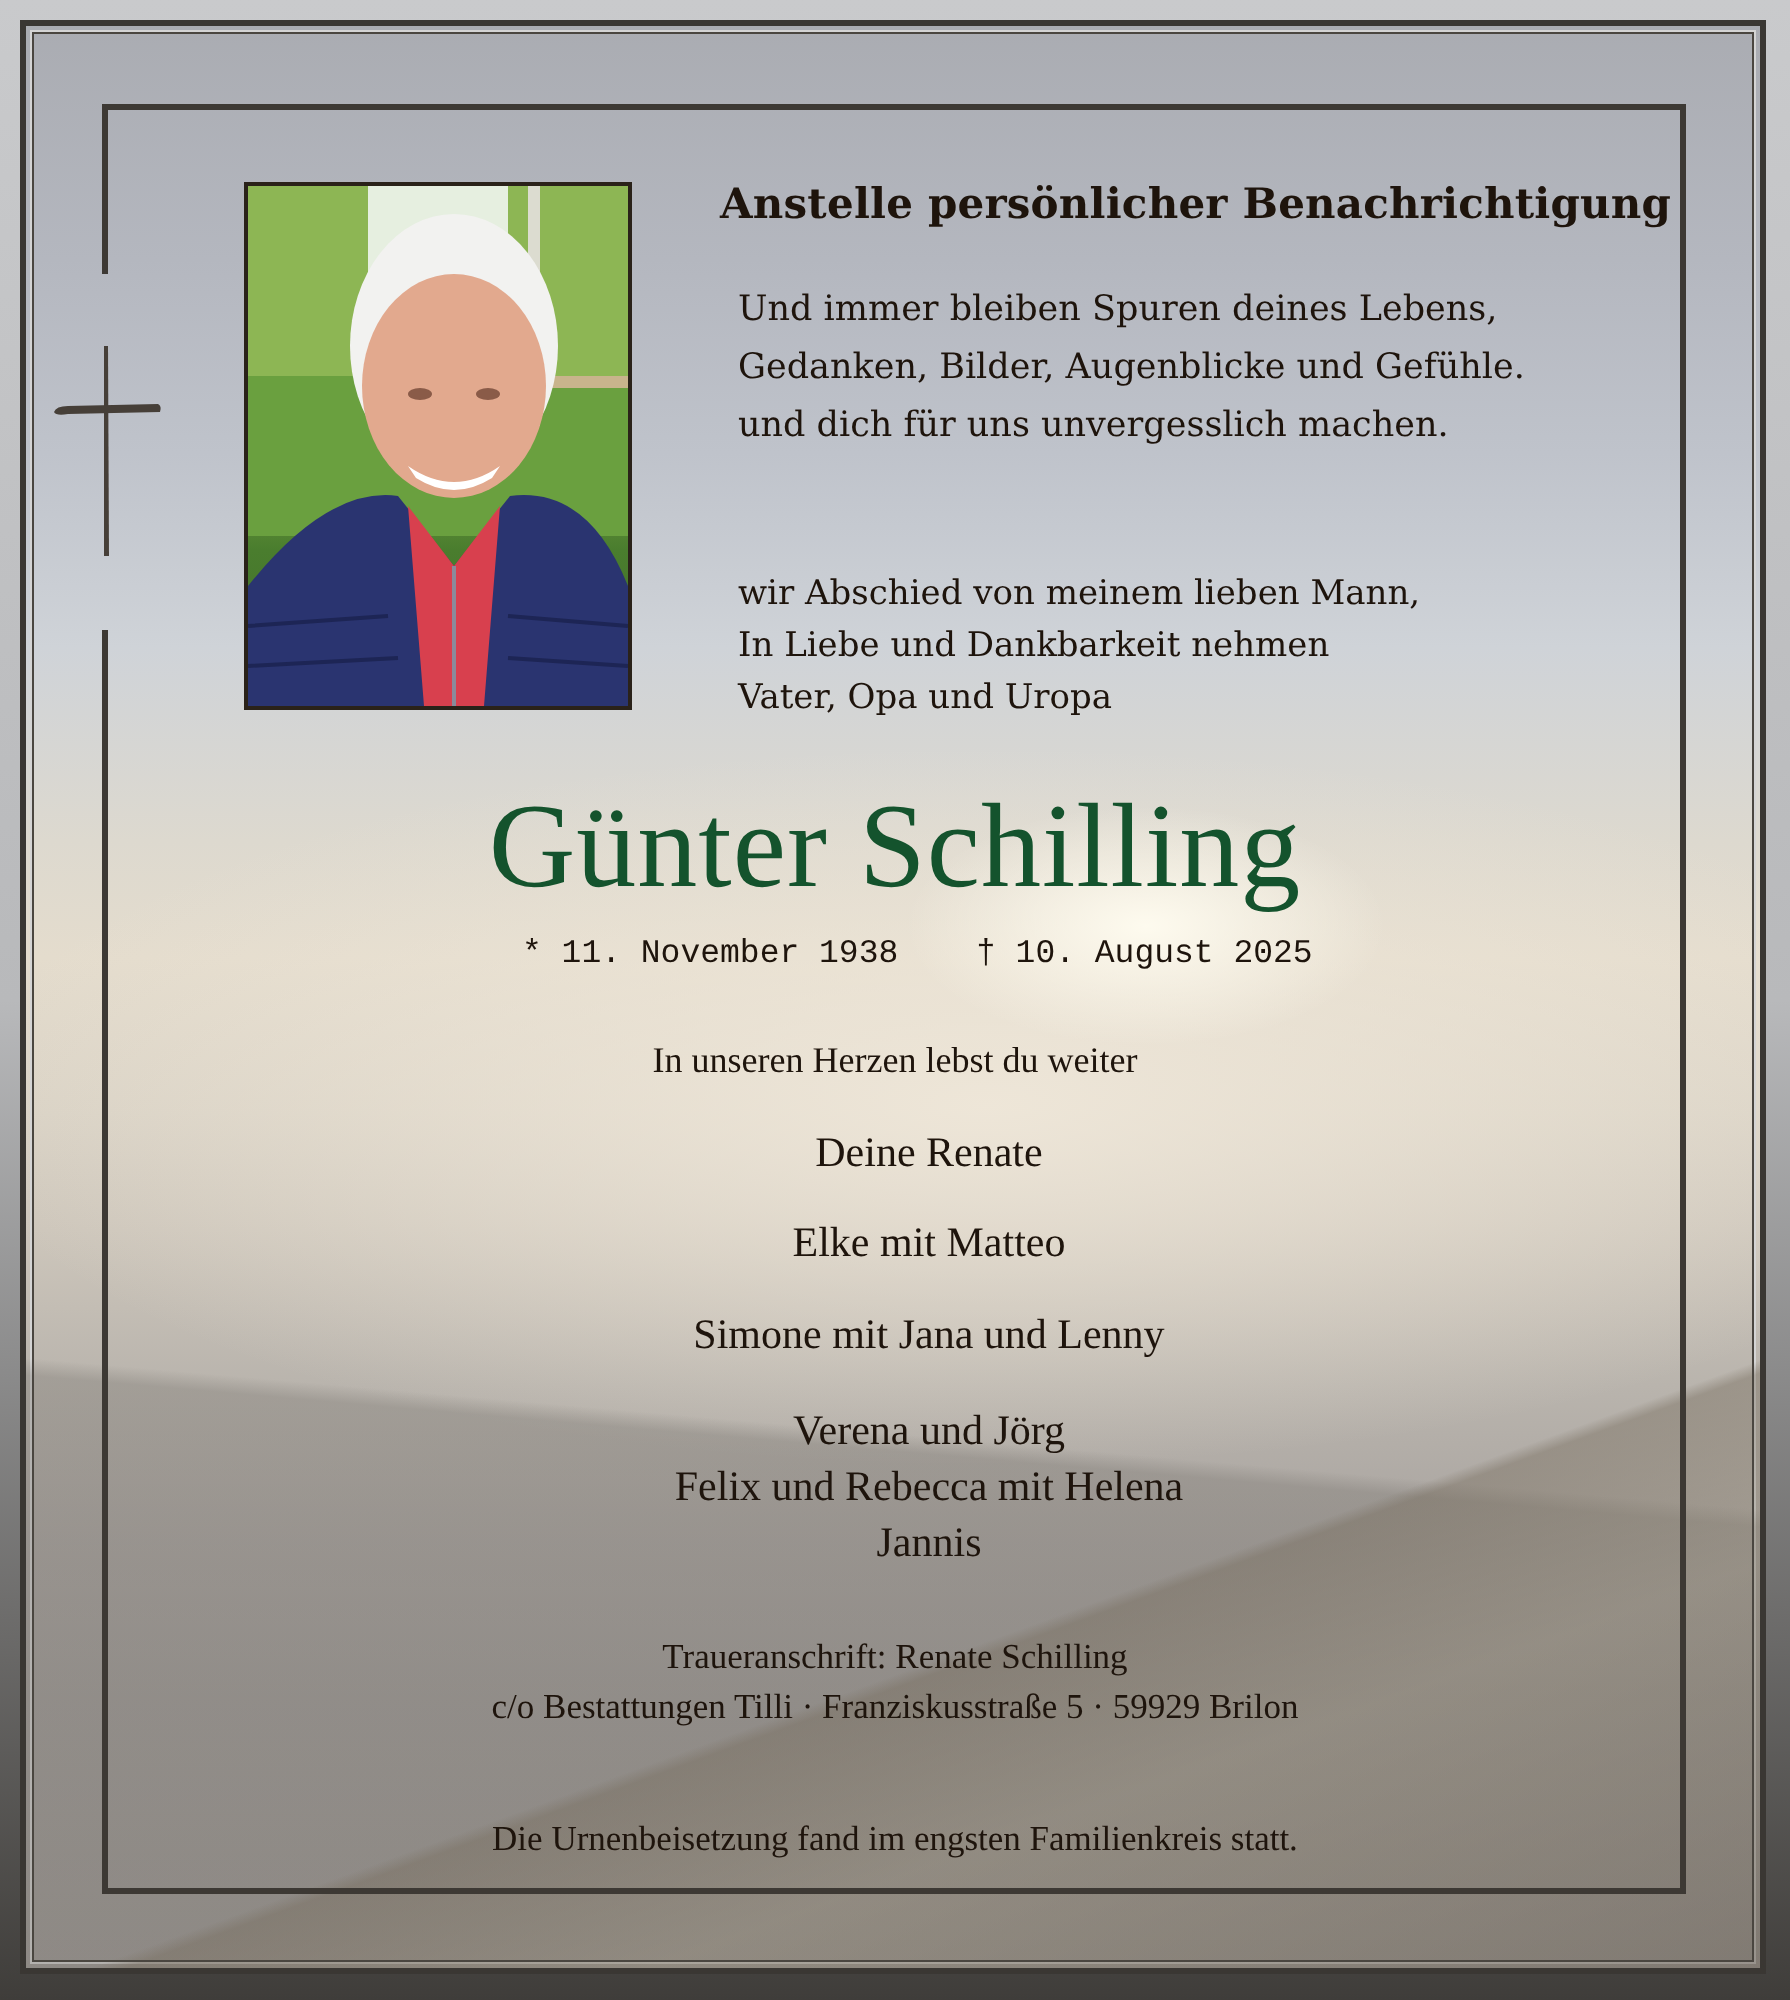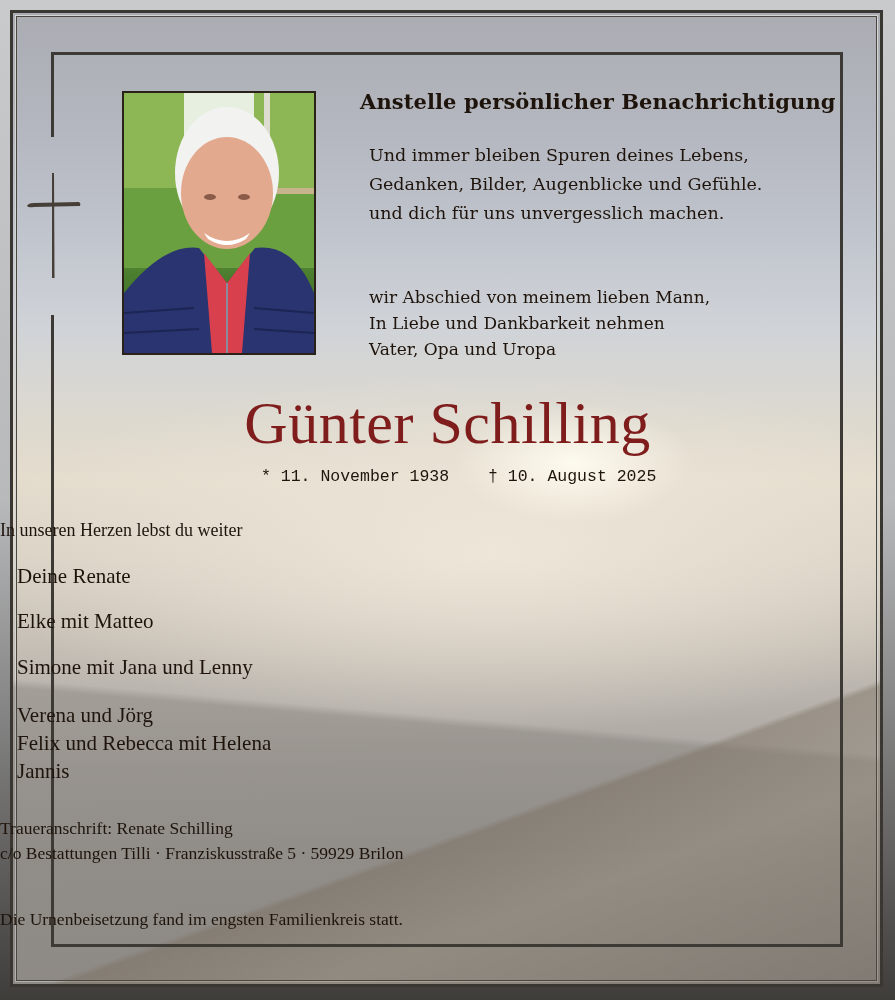--- a/index.html
+++ b/index.html
@@ -65,29 +65,29 @@
       position: absolute; left: 369px; top: 141px; font-size: 17.5px;
       line-height: 29px; white-space: nowrap;
     }
     .farewell {
       position: absolute; left: 369px; top: 284px; font-size: 17px; line-height: 26px;
       white-space: nowrap;
     }
     .name {
       position: absolute; left: 0; width: 895px; top: 385px; text-align: center;
       font-size: 60px; letter-spacing: 0.5px; line-height: 76px;
-      font-family: "Liberation Serif", "DejaVu Serif", serif; color: #7f1d1d;
+      font-family: "Liberation Serif", "DejaVu Serif", serif; color: #14532d;
     }
     .dates {
       position: absolute; left: 261px; top: 467px; font-size: 16.5px; white-space: nowrap;
       font-family: Liberation Mono, monospace;
     }
     .dates .death { position: absolute; left: 227px; top: 0; }
     .center-block {
-      position: absolute; left: 0; width: 895px; text-align: left;
+      position: absolute; left: 0; width: 895px; text-align: center;
       font-family: "Liberation Serif", serif; white-space: nowrap;
     }
     .motto { top: 520px; font-size: 18px; }
     .mourner { font-size: 21px; margin-left: 17px; }
     .m1 { top: 564px; }
     .m2 { top: 609px; }
     .m3 { top: 655px; }
     .m4 { top: 701px; line-height: 28px; }
     .address { top: 816px; font-size: 17.5px; line-height: 24.5px; }
     .burial { top: 889px; font-size: 17.5px; margin-top: 20px; }

